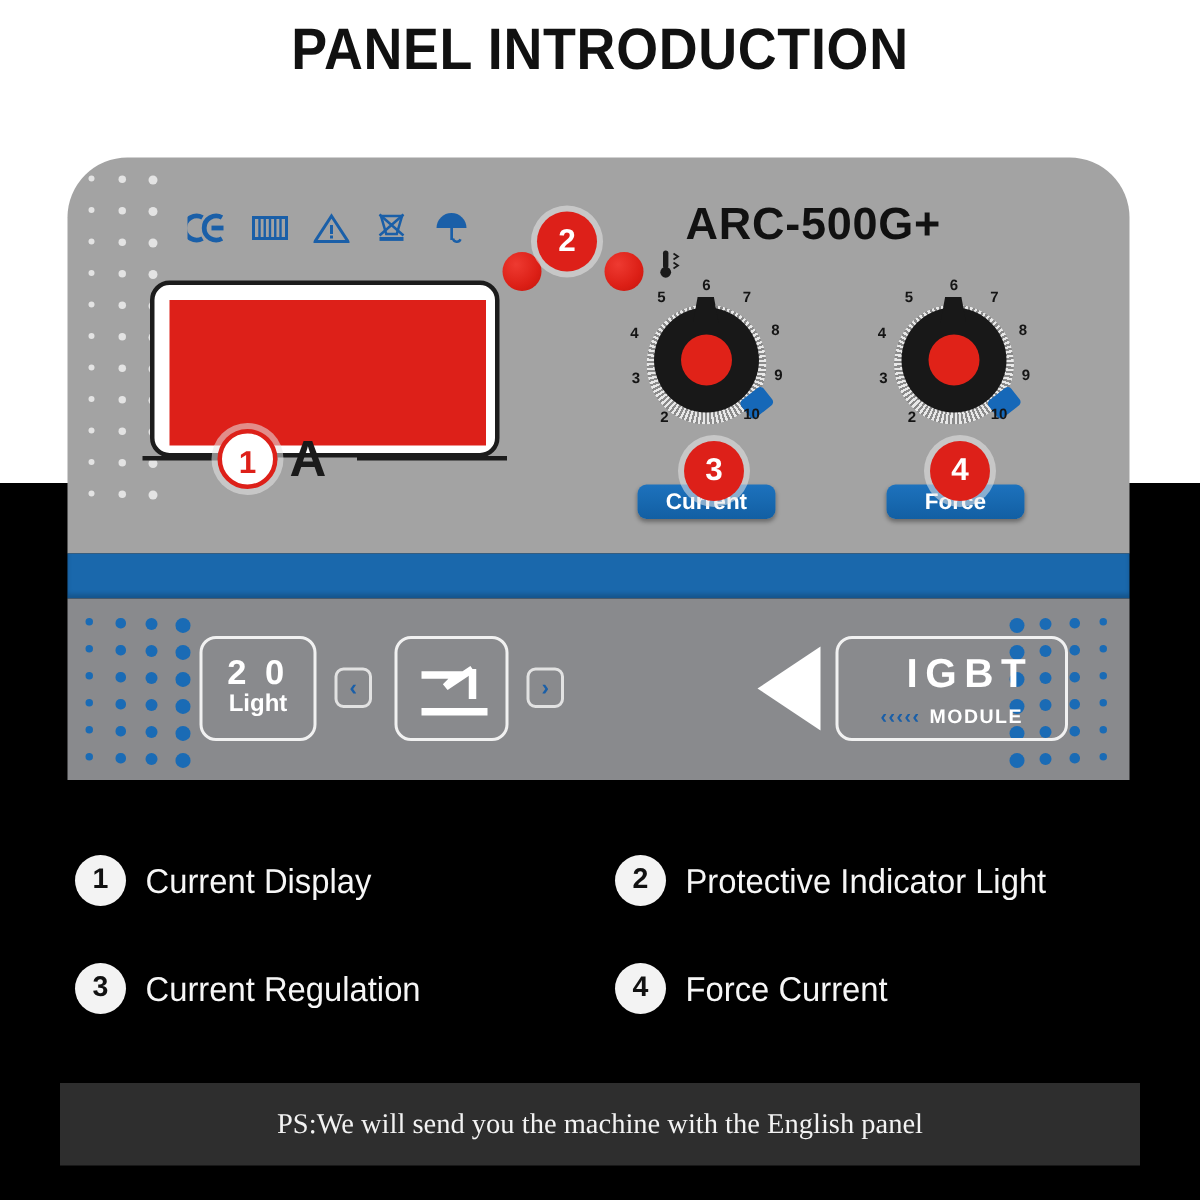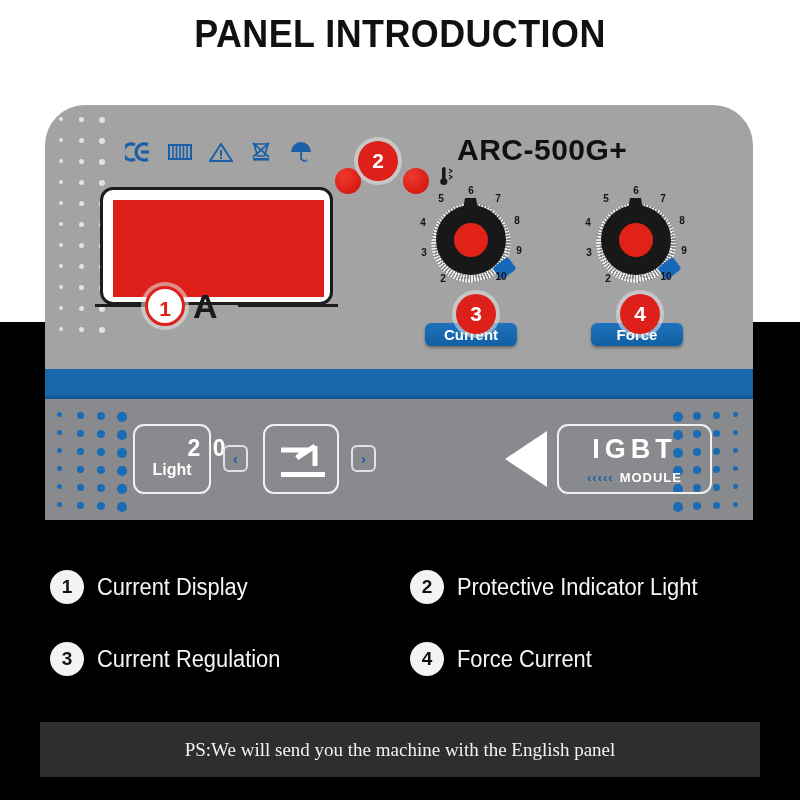--- a/index.html
+++ b/index.html
@@ -237,21 +237,20 @@
     color: #ffffff;
   }
   .box-big-num {
     position: absolute;
     left: 0; top: 9px;
     width: 100%;
     text-align: center;
     font-size: 23px;
     font-weight: bold;
     letter-spacing: 3px;
-    margin-left: 36px;
   }
   .box-sub {
     position: absolute;
     left: 0; top: 35px;
     width: 100%;
     text-align: center;
     font-size: 16px;
     font-weight: bold;
   }
   .arrow-btn {
@@ -281,20 +280,21 @@
   }
   #igbt-title {
     position: absolute;
     left: 0; top: 8px;
     width: 100%;
     text-align: center;
     font-size: 27px;
     font-weight: bold;
     letter-spacing: 5px;
     color: #ffffff;
+    padding-left: 12px;
   }
   #igbt-sub-row {
     position: absolute;
     left: 0; top: 44px;
     width: 100%;
     display: flex;
     justify-content: center;
     align-items: center;
     gap: 6px;
   }

